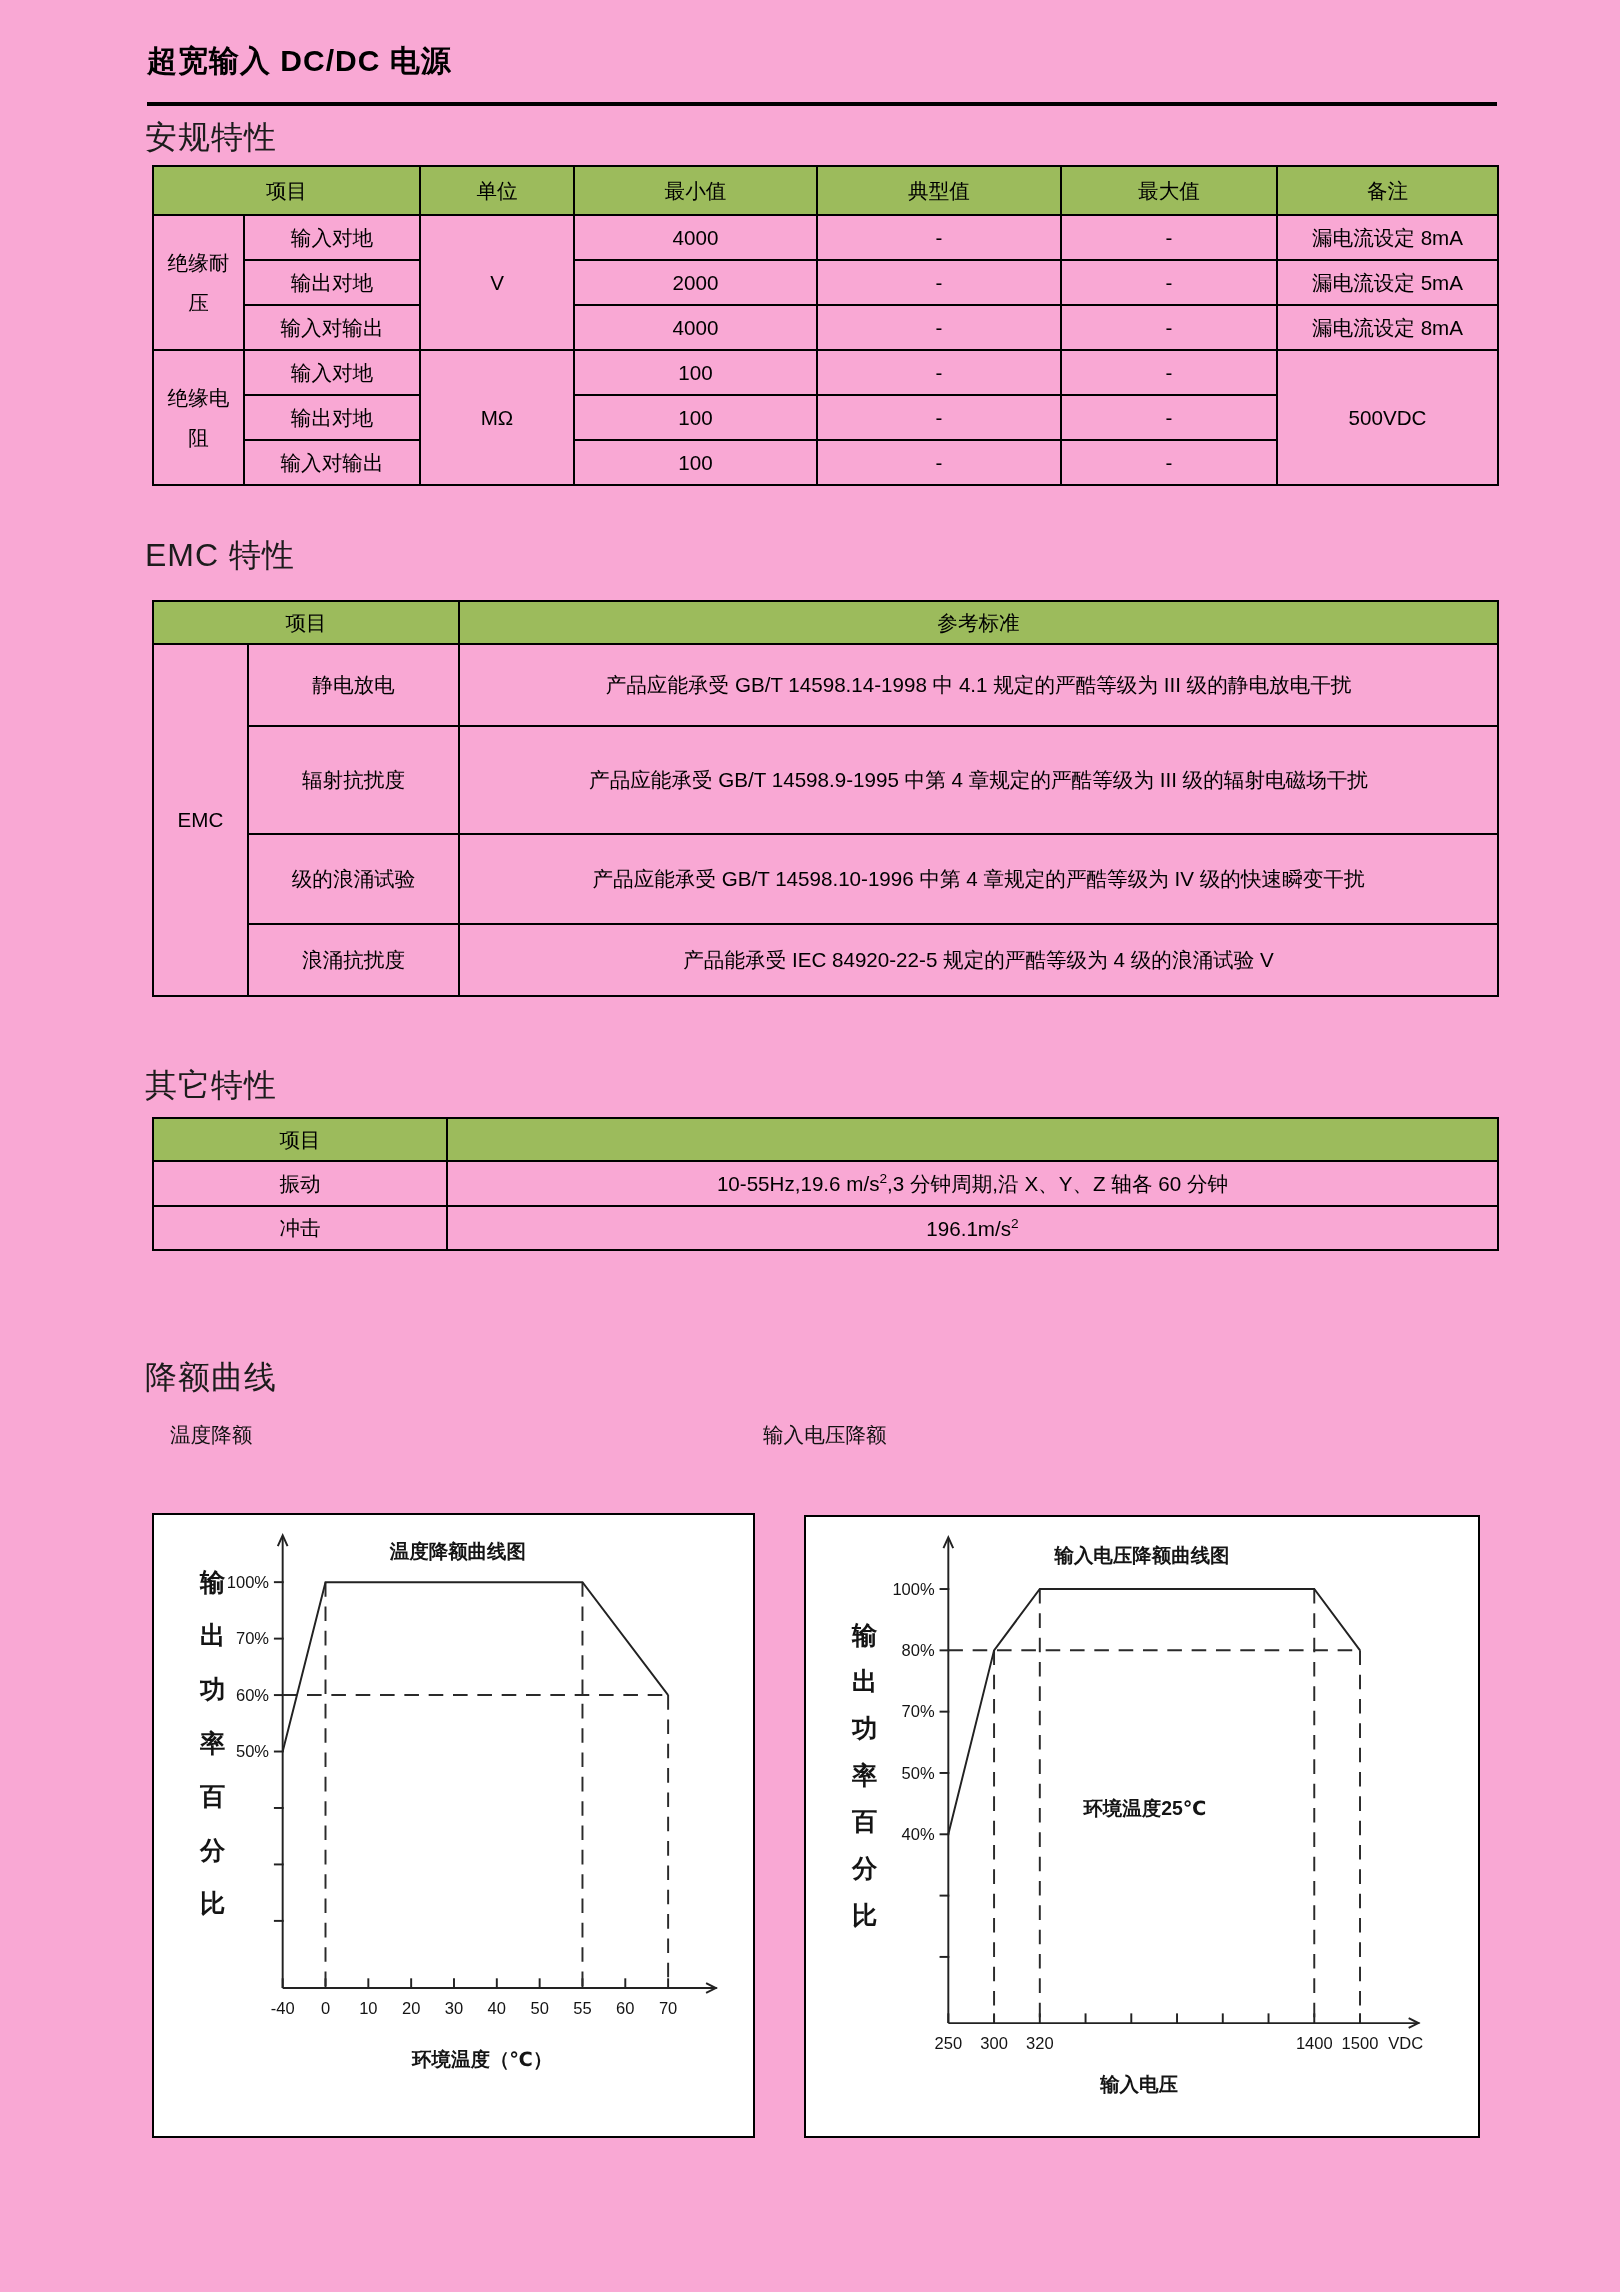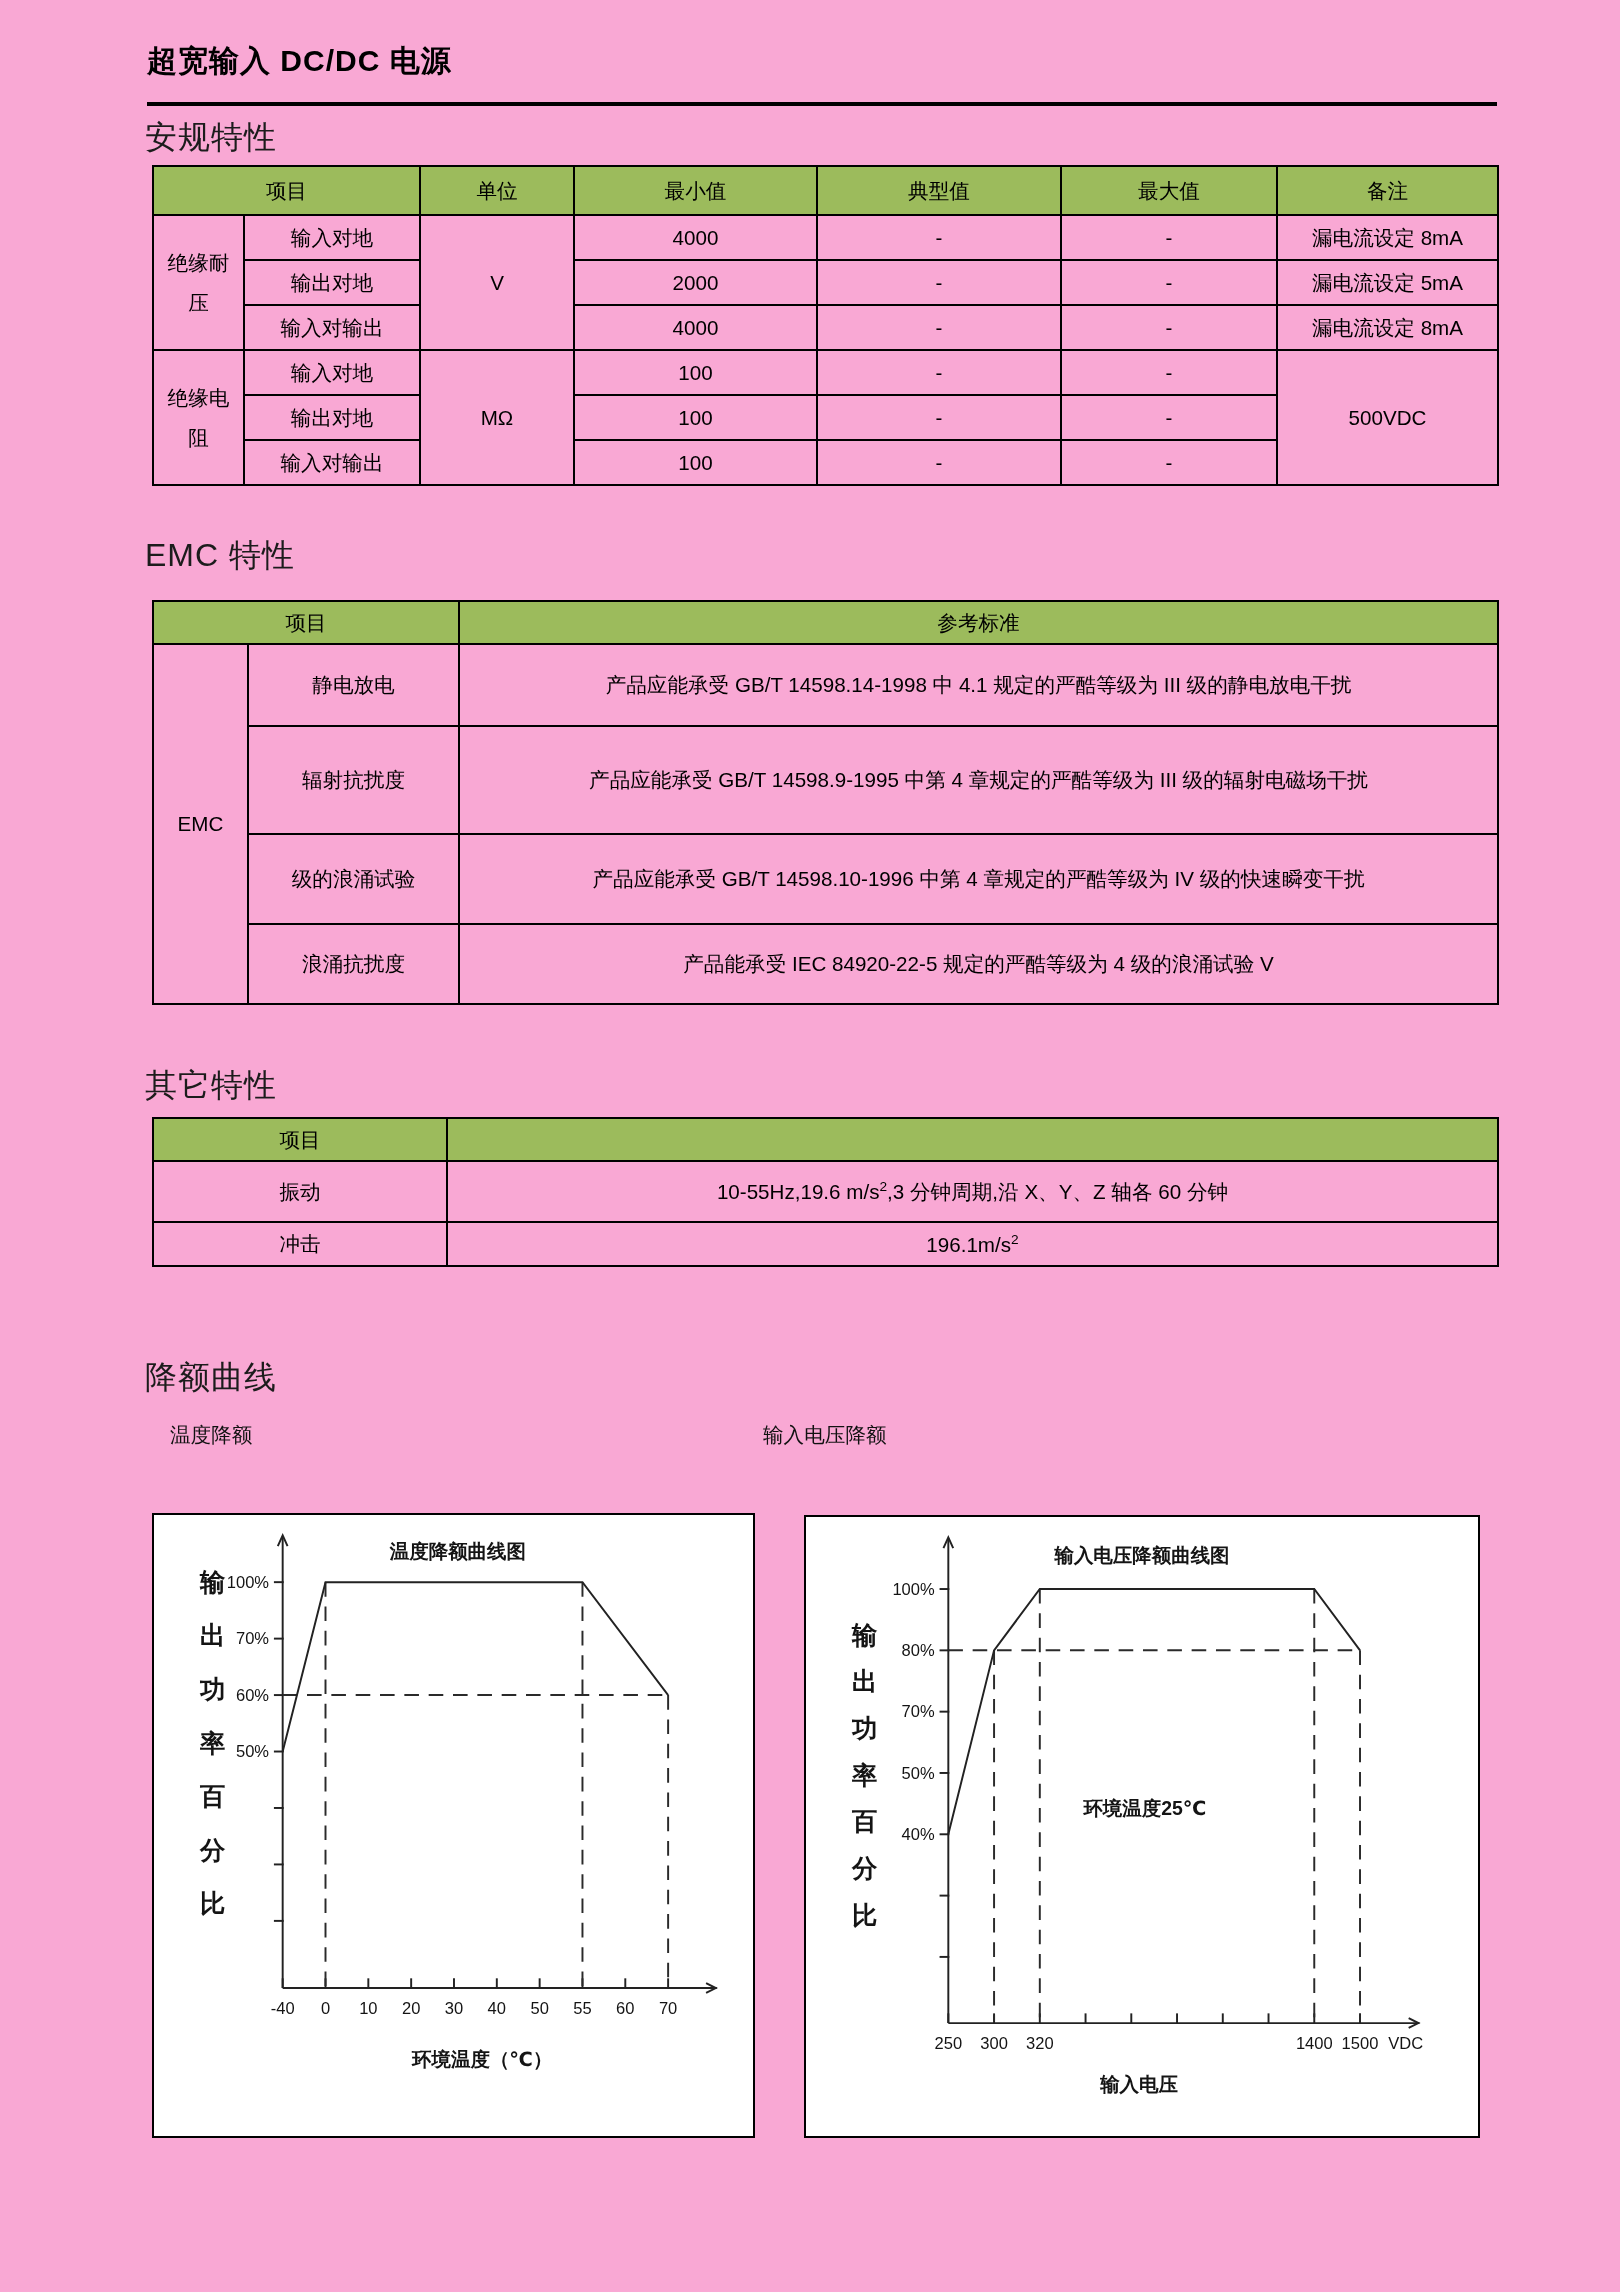--- a/index.html
+++ b/index.html
@@ -133,42 +133,42 @@
         <td class="std">产品应能承受 GB/T 14598.14-1998 中 4.1 规定的严酷等级为 III 级的静电放电干扰</td>
       </tr>
       <tr style="height:108px">
         <td class="left">辐射抗扰度</td>
         <td class="std">产品应能承受 GB/T 14598.9-1995 中第 4 章规定的严酷等级为 III 级的辐射电磁场干扰</td>
       </tr>
       <tr style="height:90px">
         <td class="left">级的浪涌试验</td>
         <td class="std">产品应能承受 GB/T 14598.10-1996 中第 4 章规定的严酷等级为 IV 级的快速瞬变干扰</td>
       </tr>
-      <tr style="height:80px">
+      <tr style="height:72px">
         <td class="left">浪涌抗扰度</td>
         <td class="std">产品能承受 IEC 84920-22-5 规定的严酷等级为 4 级的浪涌试验 V</td>
       </tr>
     </tbody>
   </table>
 
   <h2 class="sec abs" style="left:145px;top:1064px;">其它特性</h2>
 
   <table class="spec abs" style="left:152px;top:1117px;">
     <colgroup>
       <col style="width:294px">
         <col style="width:1051px">
     </colgroup>
     <thead>
       <tr style="height:43px">
         <th>项目</th>
         <th></th>
       </tr>
     </thead>
     <tbody>
-      <tr style="height:61px">
+      <tr style="height:45px">
         <td class="left">振动</td>
         <td><span>10-55Hz,19.6 m/s</span><sup>2</sup><span>,3 分钟周期,沿 X、Y、Z 轴各 60 分钟</span></td>
       </tr>
       <tr style="height:44px">
         <td class="left">冲击</td>
         <td><span>196.1m/s</span><sup>2</sup><span></span></td>
       </tr>
     </tbody>
   </table>
 

